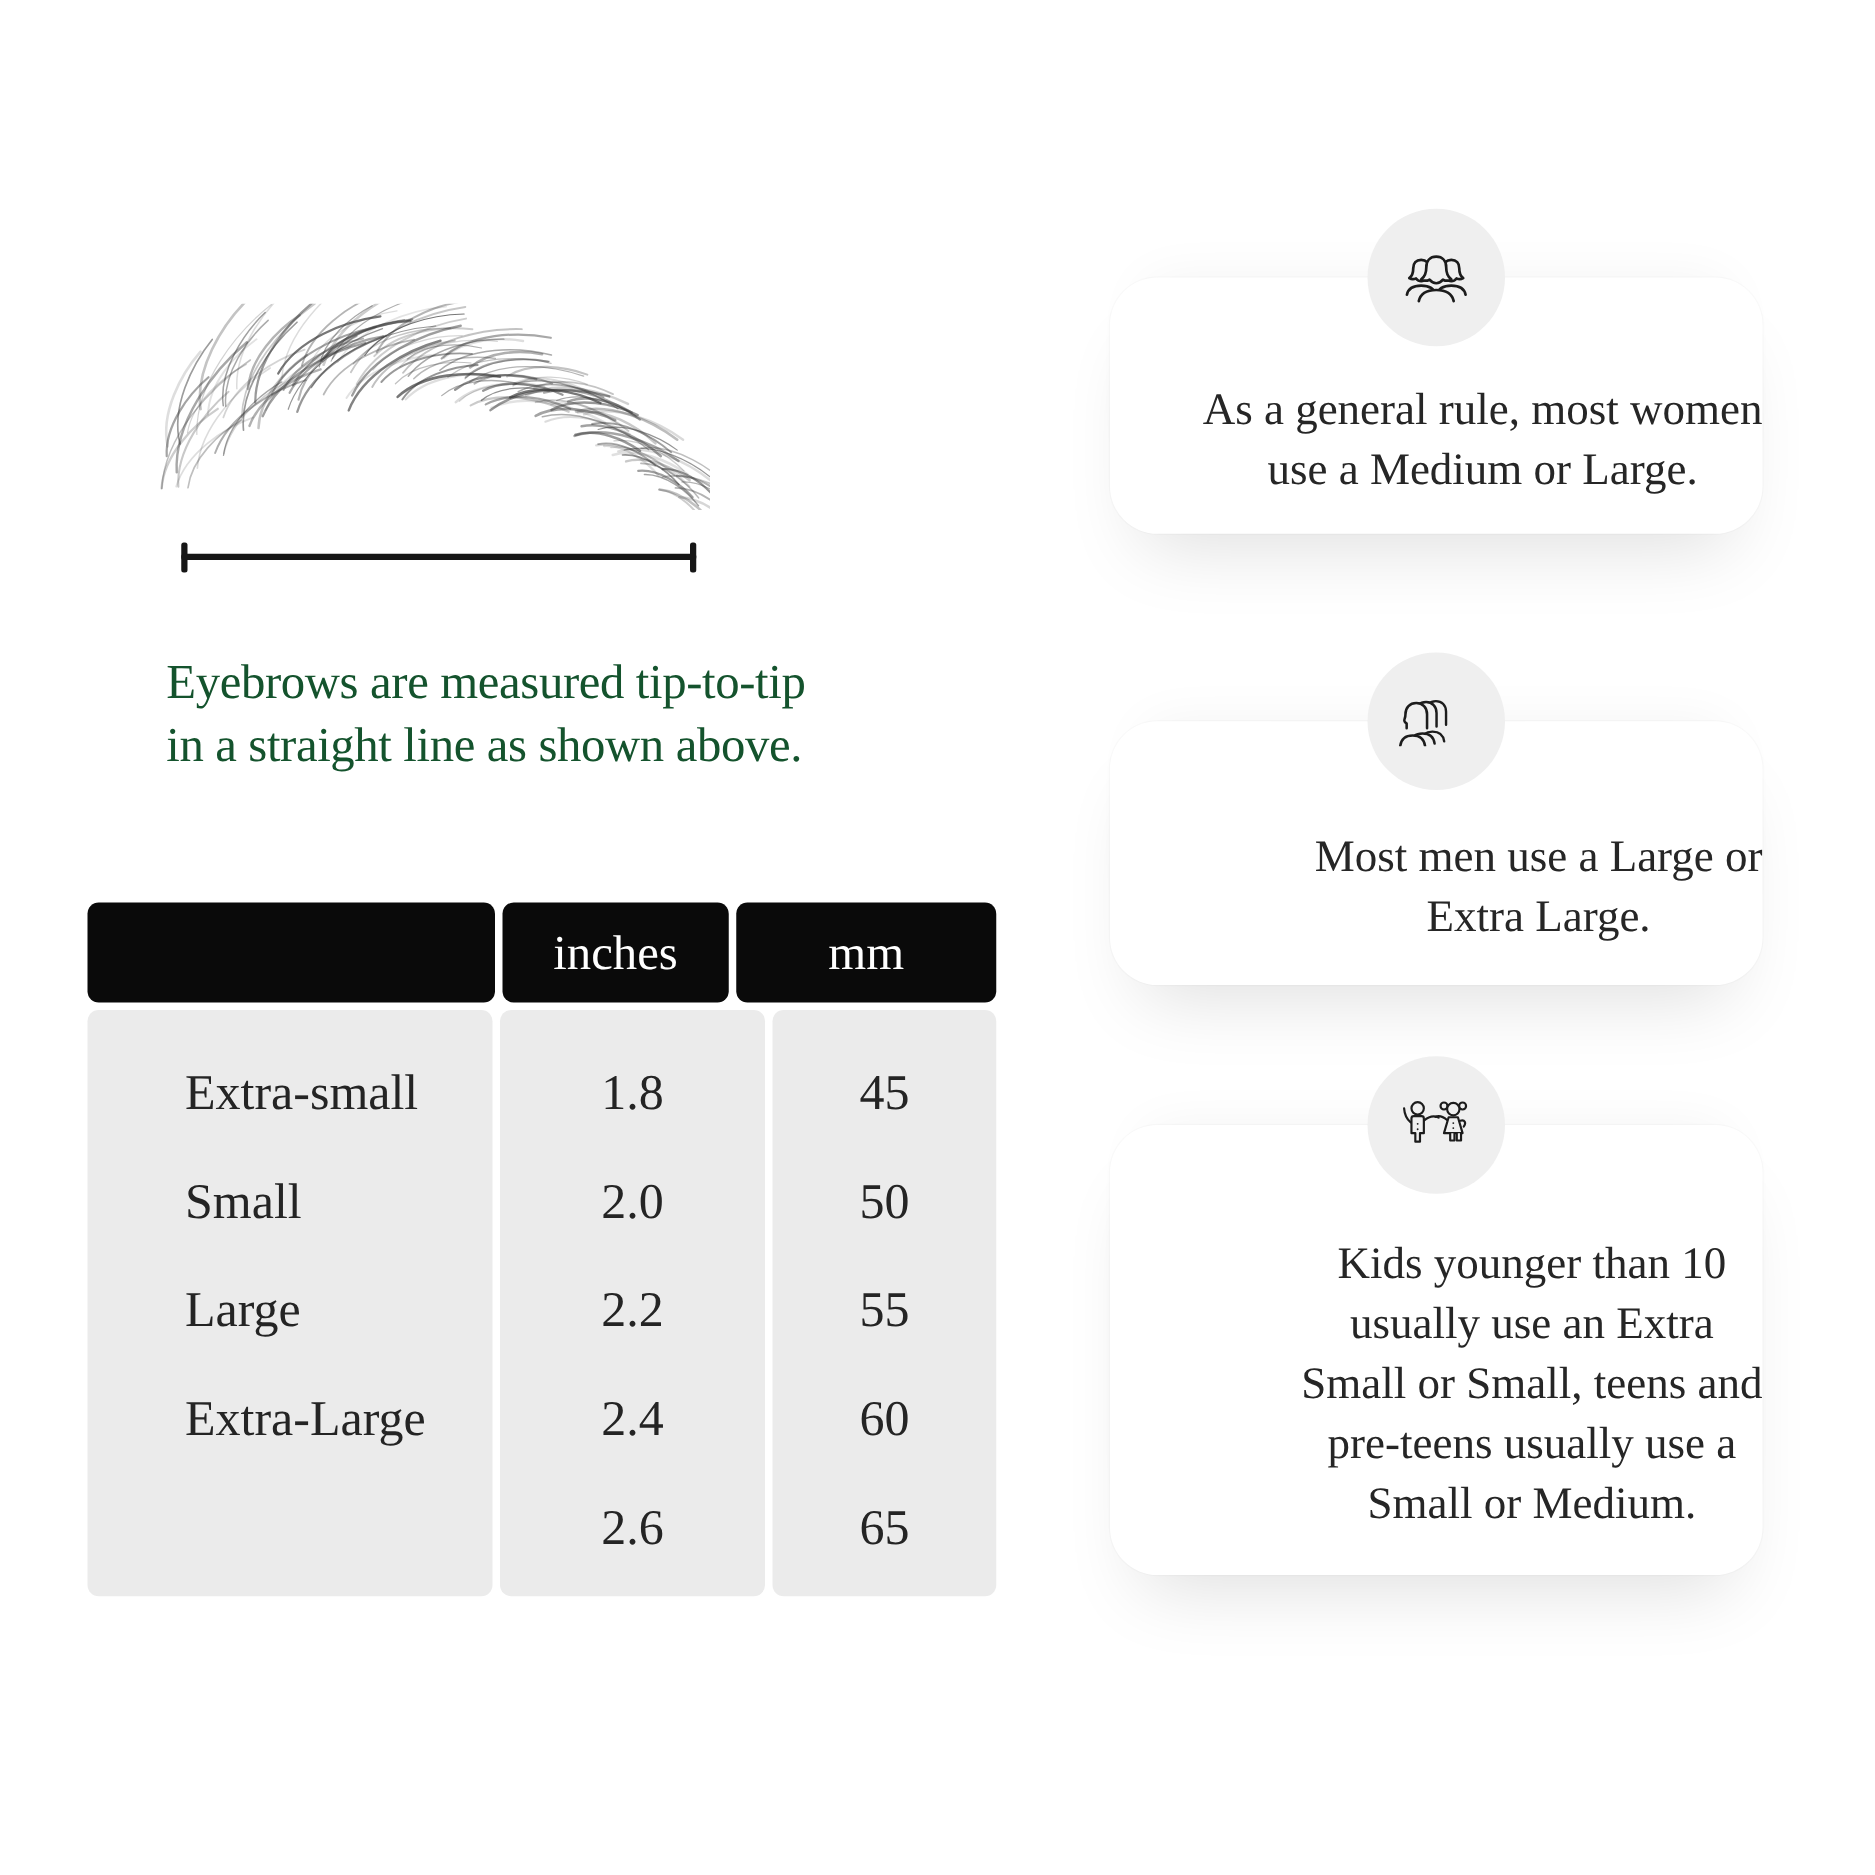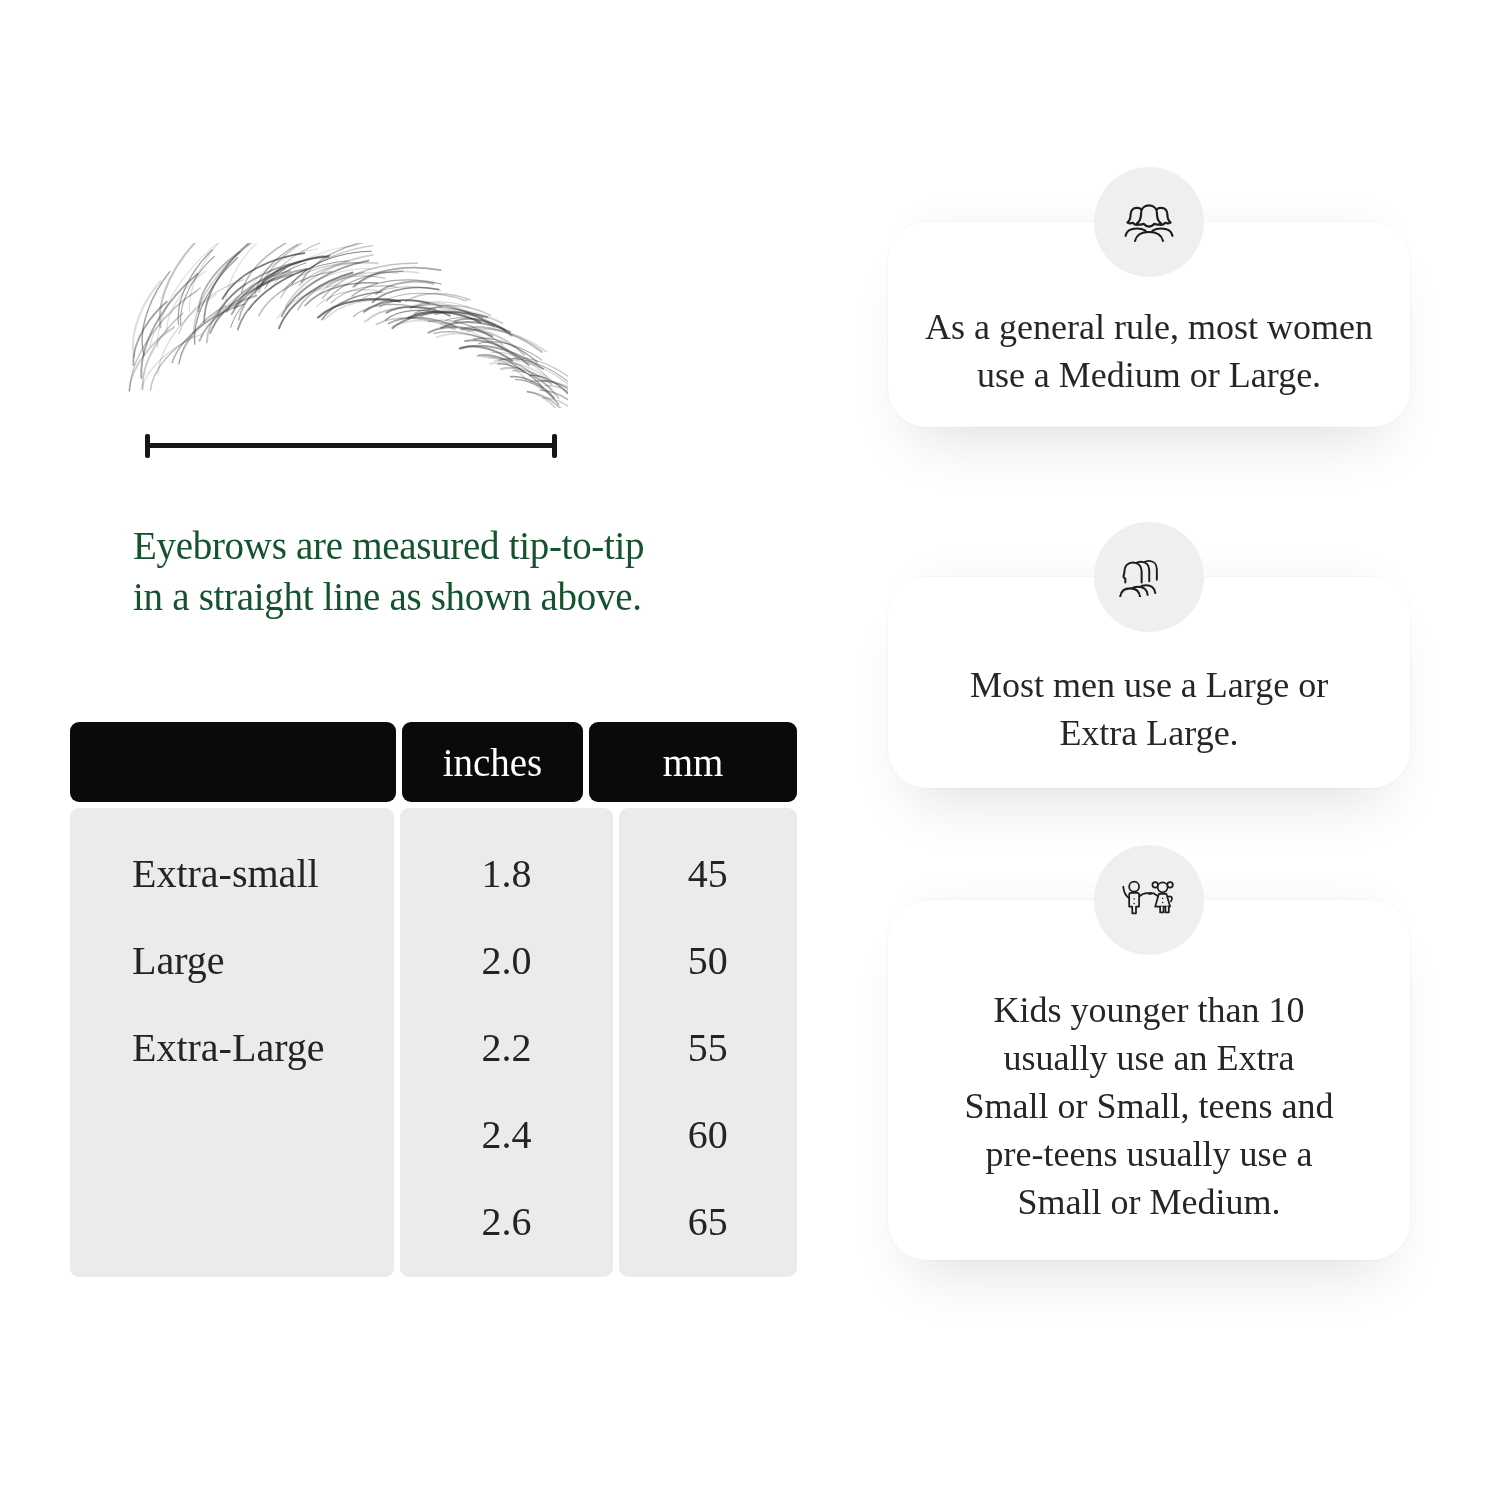--- a/index.html
+++ b/index.html
@@ -26,34 +26,34 @@
 
   
   .table{position:absolute;left:70px;top:722px;width:727px;}
   .thead{display:flex;gap:6px;}
   .th{
     height:80px;background:#0a0a0a;border-radius:9px;color:#ffffff;
     display:flex;align-items:center;justify-content:center;font-size:39px;
   }
   .th1{width:340px;}.th2{width:189px;text-align:right;}.th3{width:217px;}
   .tbody{display:flex;gap:6px;margin-top:6px;}
-  .bcol{background:#ebebeb;border-radius:9px;padding:22px 0 12px;box-sizing:border-box;}
+  .bcol{background:#ebebeb;border-radius:9px;padding:22px 16px 12px;box-sizing:border-box;}
   .bcol .cell{height:87px;display:flex;align-items:center;justify-content:center;font-size:40px;color:#242424;box-sizing:border-box;}
   .bcol1{width:340px;}
   .bcol1 .cell{justify-content:flex-start;padding-left:62px;}
   .bcol2{width:223px;}
   .bcol3{width:187px;}
 
   
   .card{
     position:absolute;left:888px;width:522px;background:#ffffff;border-radius:38px;
     box-shadow:0 -25px 45px -30px rgba(0,0,0,0.06),
                0 35px 60px -25px rgba(0,0,0,0.13),
                0 0 0 1px rgba(0,0,0,0.02);
-    display:flex;align-items:center;justify-content:center;
+    display:flex;align-items:center;justify-content:flex-end;
     padding-top:52px;box-sizing:border-box;
   }
   .card1{top:222px;height:205px;}
   .card2{top:577px;height:211px;}
   .card3{top:900px;height:360px;}
   .icon-circle{
     position:absolute;left:50%;top:-55px;transform:translateX(-50%);
     width:110px;height:110px;border-radius:50%;background:#efefef;
     display:flex;align-items:center;justify-content:center;
   }
@@ -217,20 +217,21 @@
 
   <div class="table">
     <div class="thead">
       <div class="th th1"></div>
       <div class="th th2">inches</div>
       <div class="th th3">mm</div>
     </div>
     <div class="tbody">
       <div class="bcol bcol1">
         <div class="cell">Extra-small</div>
+        <div class="cell">Small</div>
         <div class="cell">Large</div>
         <div class="cell">Extra-Large</div>
       </div>
       <div class="bcol bcol2">
         <div class="cell">1.8</div>
         <div class="cell">2.0</div>
         <div class="cell">2.2</div>
         <div class="cell">2.4</div>
         <div class="cell">2.6</div>
       </div>

